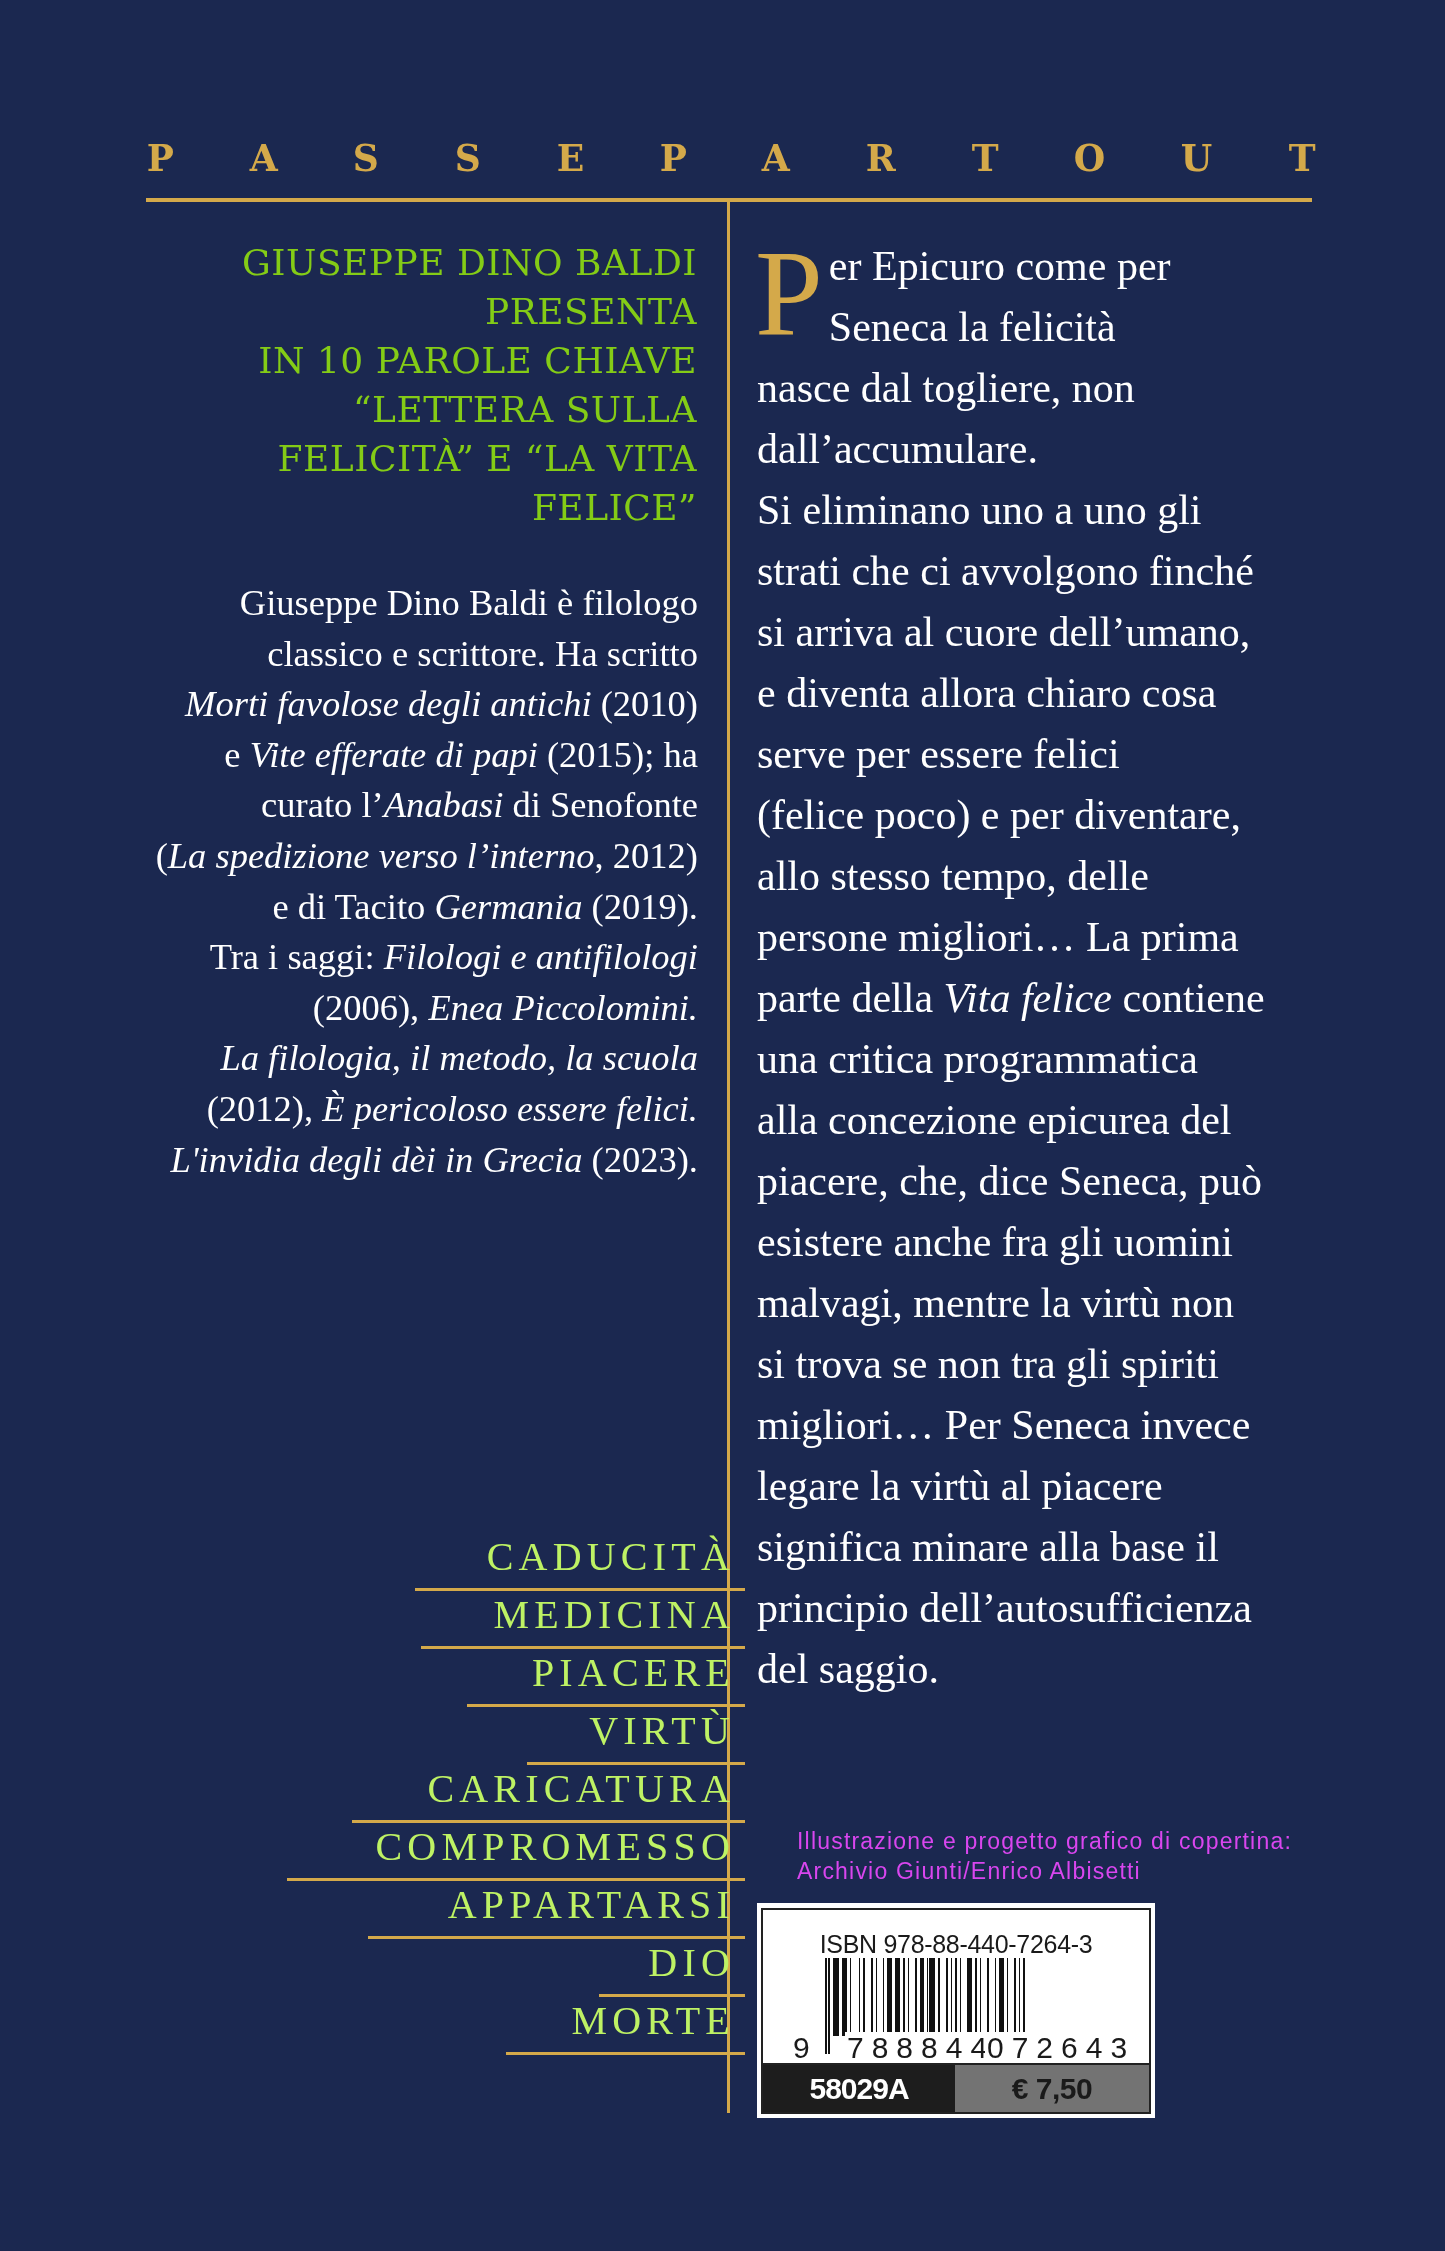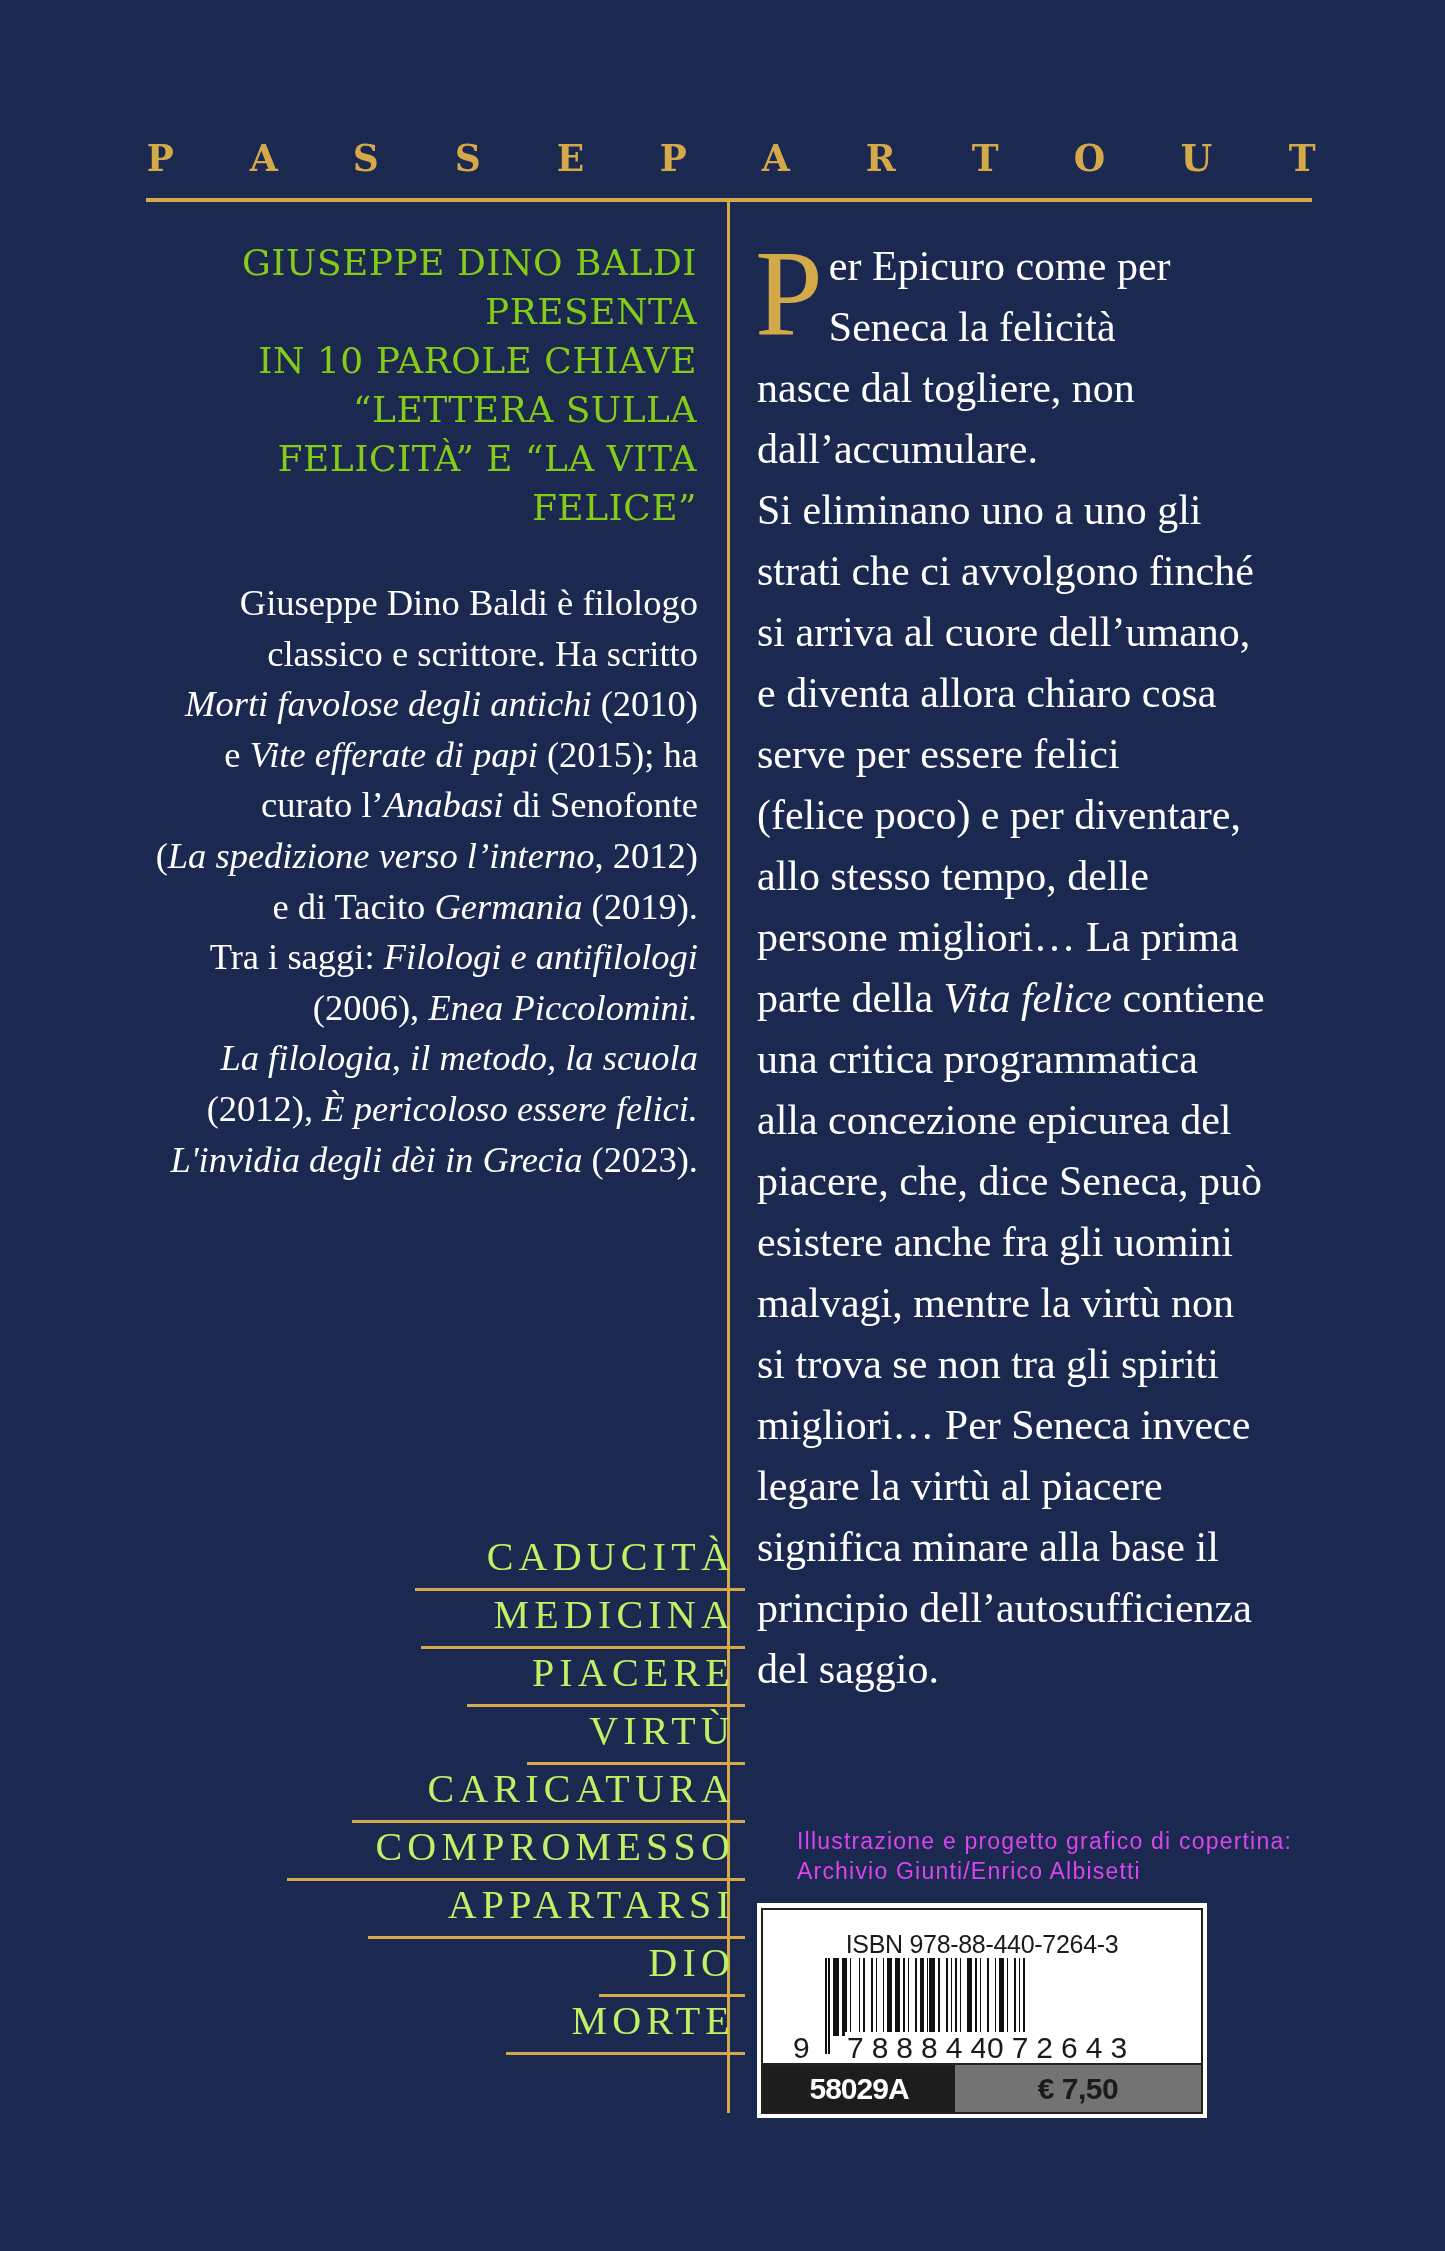--- a/index.html
+++ b/index.html
@@ -41,21 +41,21 @@
   .body div { white-space:nowrap; }
   .dropcap { float:left; font-family:"Liberation Serif",serif; font-size:122px; line-height:100px;
              height:96px; margin:8px 6px 0 -2px; color:#d4a94a; }
   .body i { font-style:italic; }
 
   
   .credits { position:absolute; left:757px; top:1826px; font-family:Liberation Sans, sans-serif;
              font-size:23px; line-height:30px; color:#d946ef; letter-spacing:1.2px;margin-left:40px; }
 
   
-  .isbn-box { position:absolute; left:757px; top:1903px; width:450px; height:215px; background:#fff; }
+  .isbn-box { position:absolute; left:757px; top:1903px; width:398px; height:215px; background:#fff; }
   .isbn-inner { position:absolute; left:4px; top:5px; right:4px; bottom:4px; border:2px solid #222; box-sizing:border-box; }
   .isbn-text { position:absolute; left:0; right:0; top:20px; text-align:center;
                font-family:"Liberation Sans",sans-serif; font-size:25px; color:#1a1a1a; letter-spacing:-0.3px; }
   .barcode { position:absolute; left:62px; top:48px; width:290px; height:96px; }
   .digits { position:absolute; top:122px; font-family:"Liberation Sans",sans-serif; font-size:30px; color:#1a1a1a; background:#fff; padding:0 2px; letter-spacing:8px; line-height:32px;}
   .band { position:absolute; left:0; right:0; bottom:0; height:47px; display:flex; border-top:2px solid #222;text-align:center; }
   .band-code { width:192px; background:#1d1d1d; color:#fff; font-family:"Liberation Sans",sans-serif; font-weight:bold;
                font-size:30px; display:flex; align-items:center; justify-content:center; letter-spacing:-1px;}
   .band-price { flex:1; background:#737373; color:#1a1a1a; font-family:"Liberation Sans",sans-serif; font-weight:bold;
                 font-size:30px; display:flex; align-items:center; justify-content:center; letter-spacing:-0.5px; }

